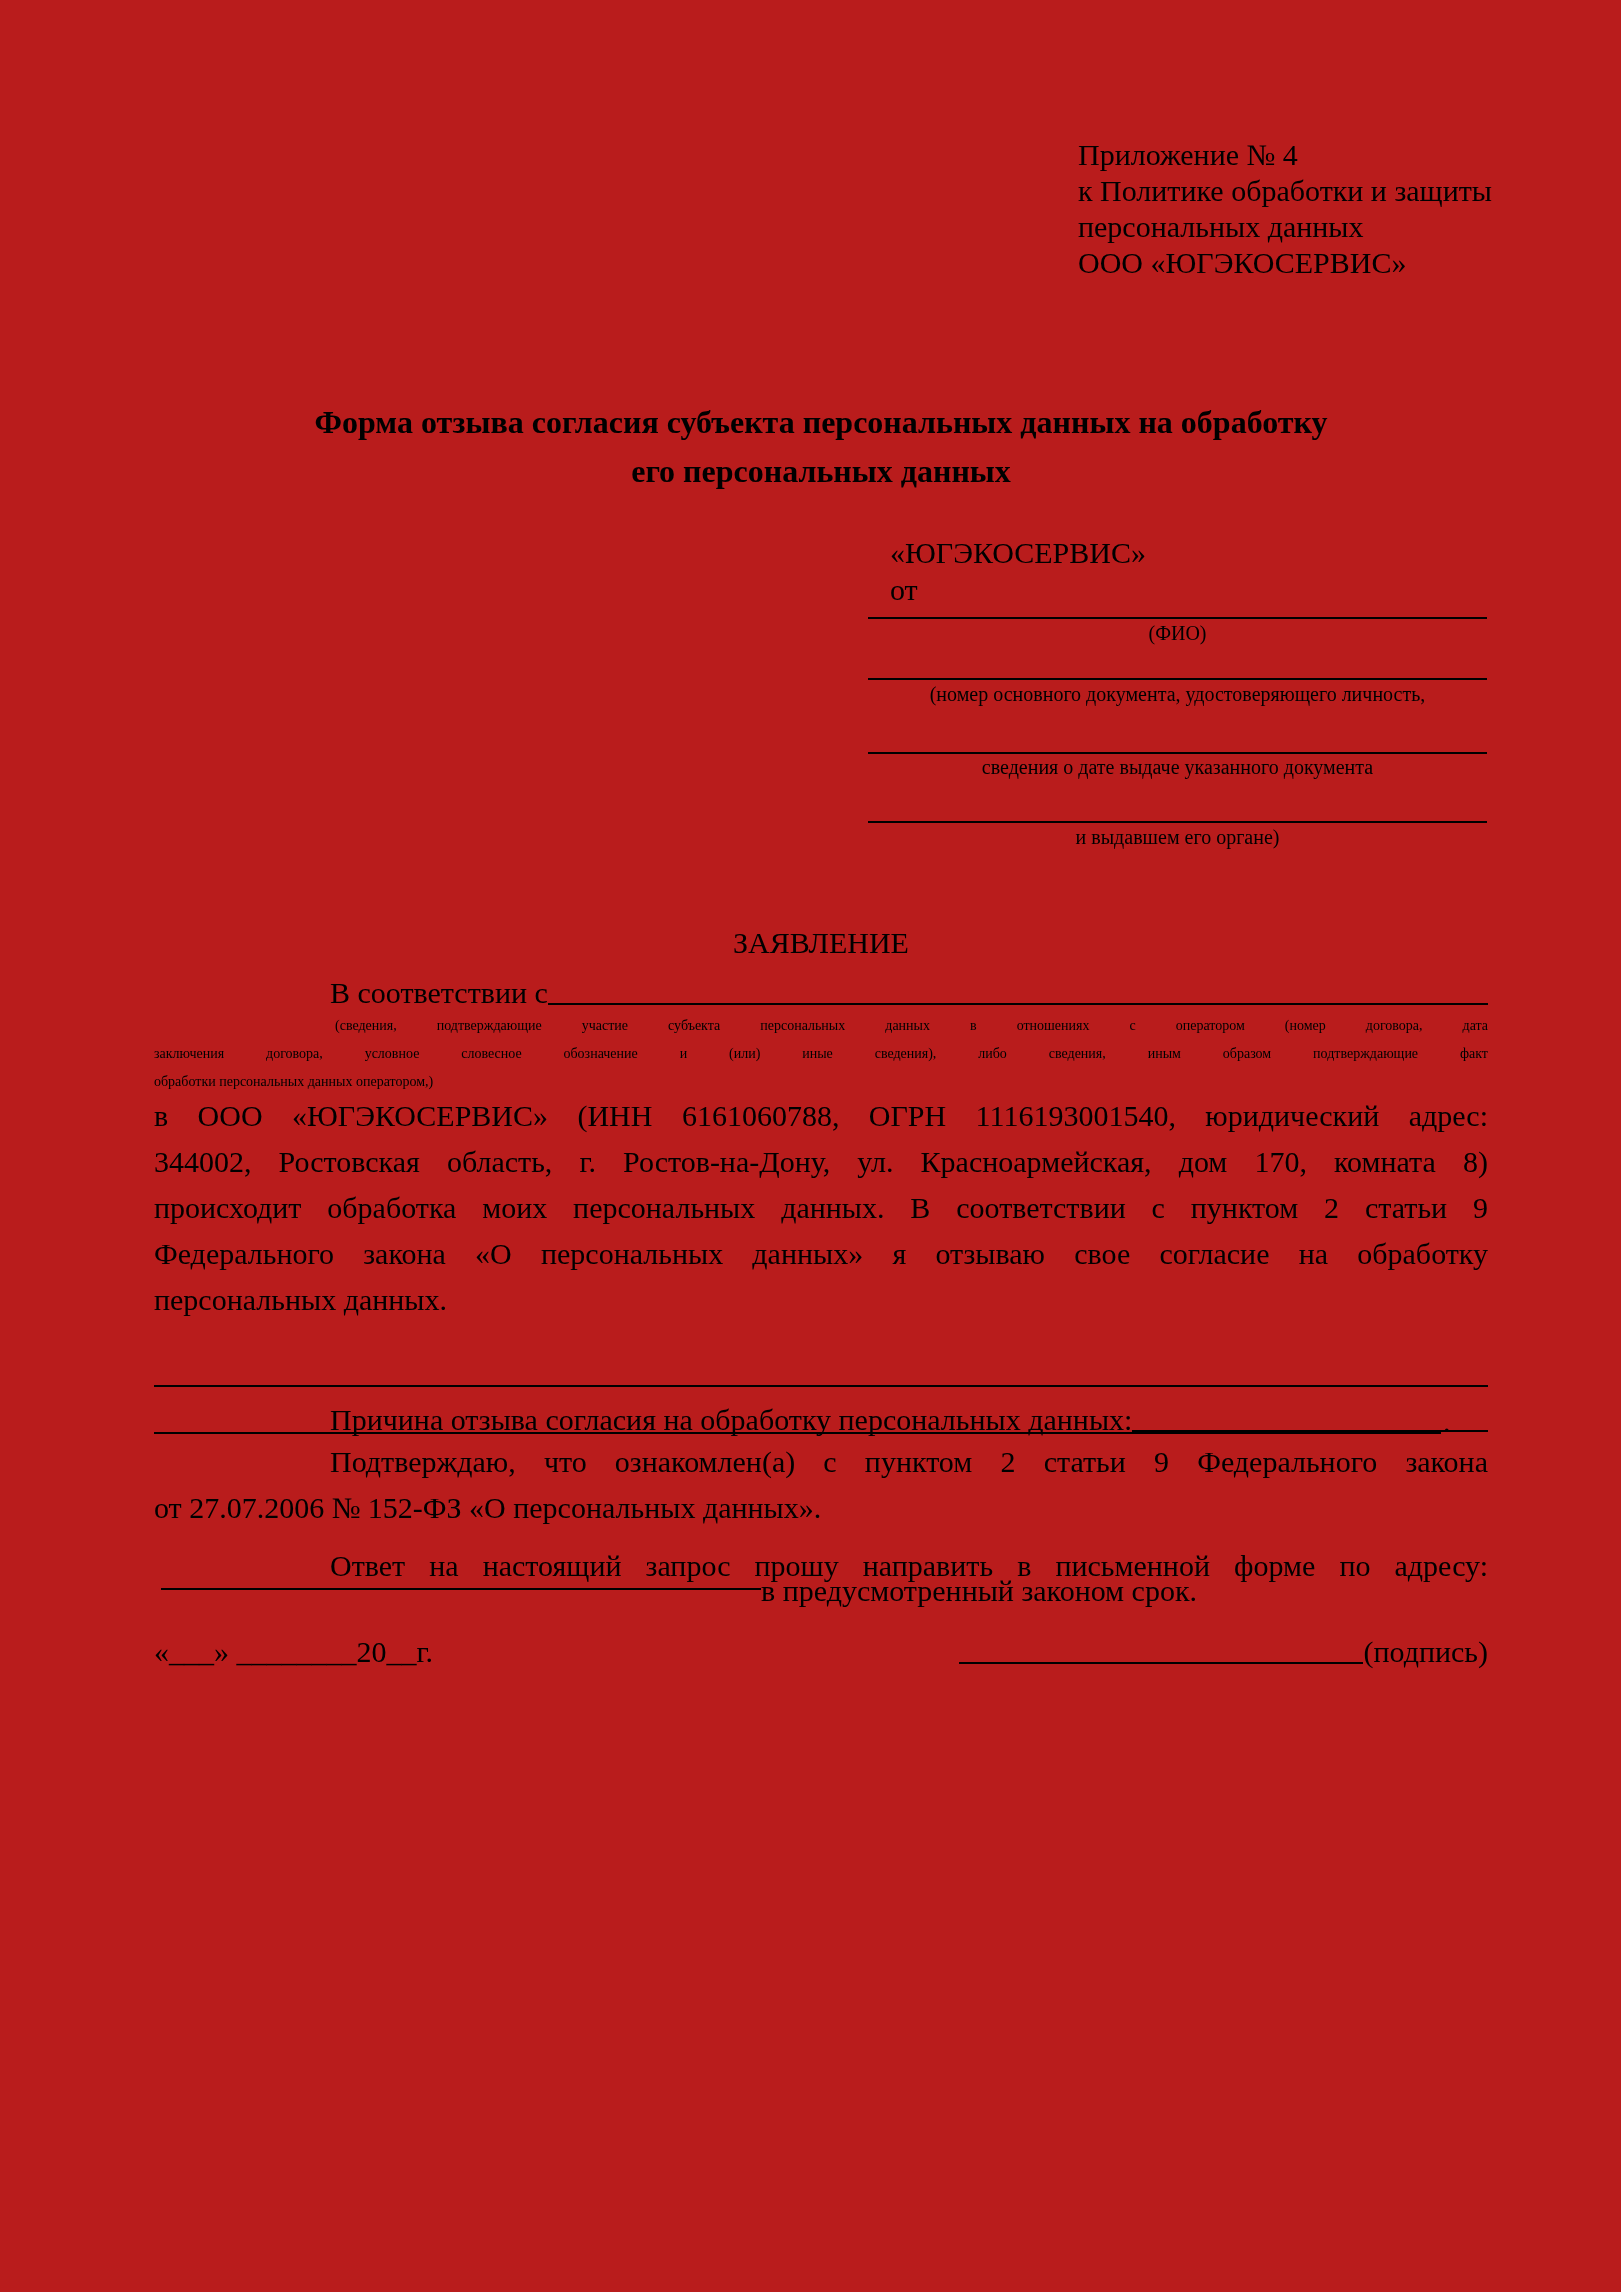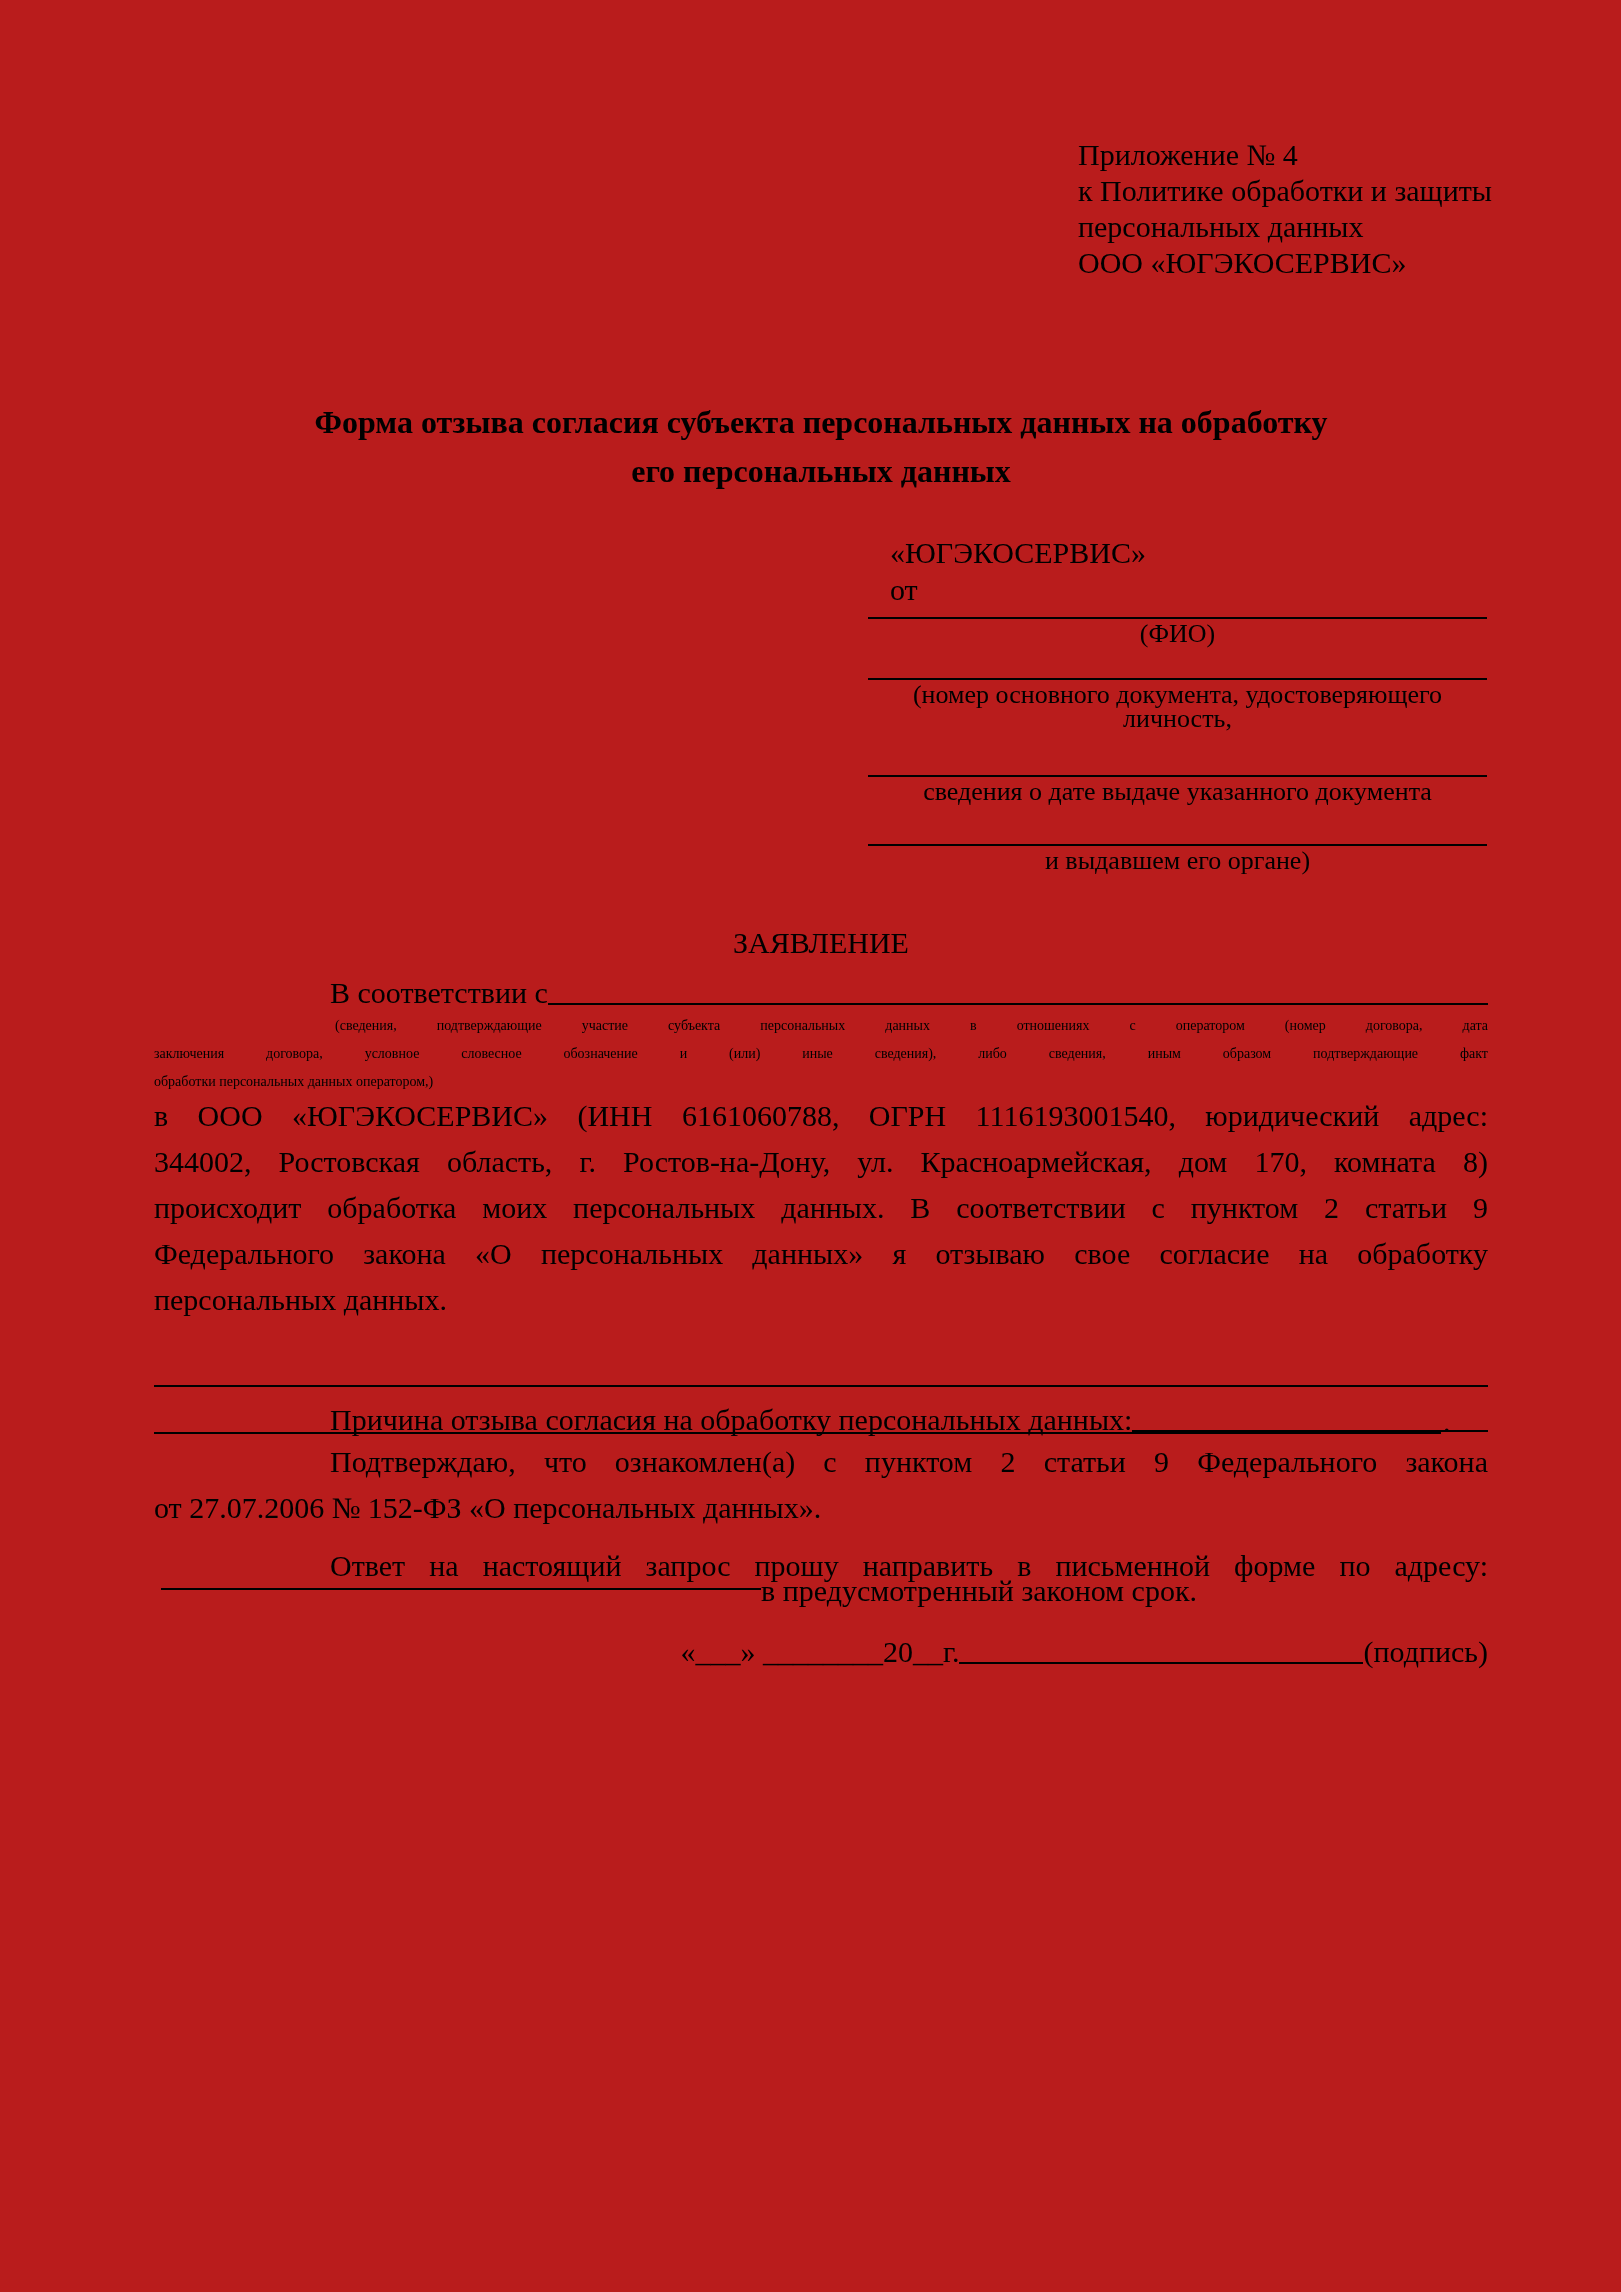--- a/index.html
+++ b/index.html
@@ -19,21 +19,21 @@
   .header-block { left: 1078px; top: 137px; width: 470px; line-height: 36px; }
 
   
   .doc-title { left: 154px; top: 398px; width: 1334px; text-align: center; font-weight: bold; font-size: 32px; line-height: 49px; }
 
   
   .addressee { left: 831px; top: 534px; width: 663px; line-height: 37px; }
   .addressee .ind { margin-left: 59px; }
   .blank-group { margin-left: 37px; width: 619px; }
   .blank-group .rule { border-bottom: 2px solid #000; height: 0; }
-  .caption { font-size: 26px; line-height: 23.5px; text-align: center; padding-top: 2.9px; }
+  .caption { font-size: 20px; line-height: 23.5px; text-align: center; padding-top: 2.9px; }
   .g1 { margin-top: 8.8px; }
   .g2 { margin-top: 33px; }
   .g3 { margin-top: 45px; }
   .g4 { margin-top: 41px; }
 
   .heading-center { left: 154px; top: 926px; width: 1334px; text-align: center; }
 
   .fill-row { display: flex; align-items: flex-end; }
   .fill-row .lbl { white-space: nowrap; }
   .fill-row .blank { flex: 1 1 auto; border-bottom: 2px solid #000; margin-bottom: 4.9px; height: 0; }
@@ -57,21 +57,21 @@
   .rule2-row .dot { padding-left: 2px; }
 
   .confirm { left: 154px; top: 1439px; width: 1334px; line-height: 46px; }
   .confirm .first { text-indent: 176px; }
 
   .answer1 { left: 154px; top: 1549px; width: 1334px; }
   .answer1 .first { text-indent: 176px; }
   .answer2 { left: 161px; top: 1568px; width: 1334px; display: flex; align-items: center; height: 46px; }
   .answer2 .blank { width: 600px; border-bottom: 2px solid #000; height: 0; margin-bottom: 4.9px; }
 
-  .footer-row { left: 154px; top: 1635px; width: 1334px; display: flex; justify-content: flex-end; align-items: flex-end; }
+  .footer-row { left: 154px; top: 1635px; width: 1334px; display: flex; justify-content: space-between; align-items: flex-end; }
   .sig { display: flex; align-items: flex-end; }
   .sig .blank { width: 404px; border-bottom: 2px solid #000; height: 0; margin-bottom: 4.9px; }
 </style>
 </head>
 <body>
 
 <div class="page">
 
   <div class="abs header-block">
     <div>Приложение № 4</div>

